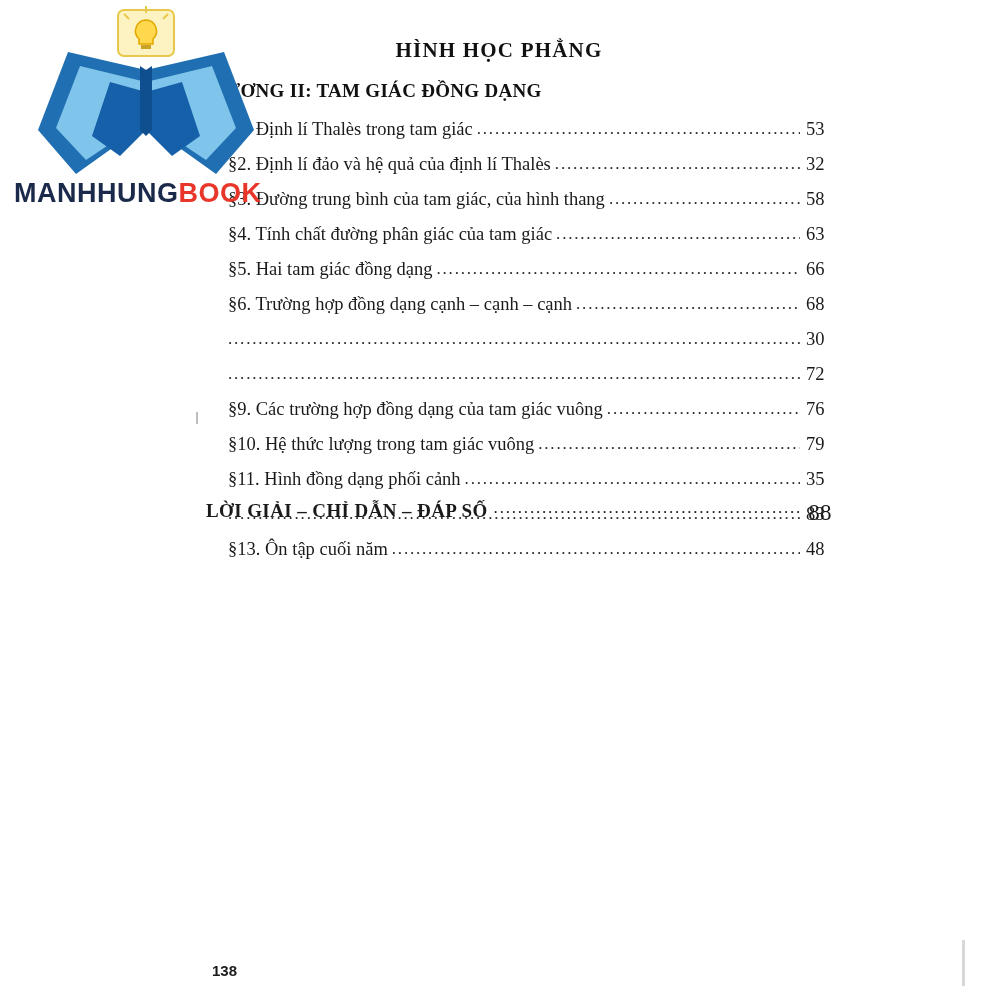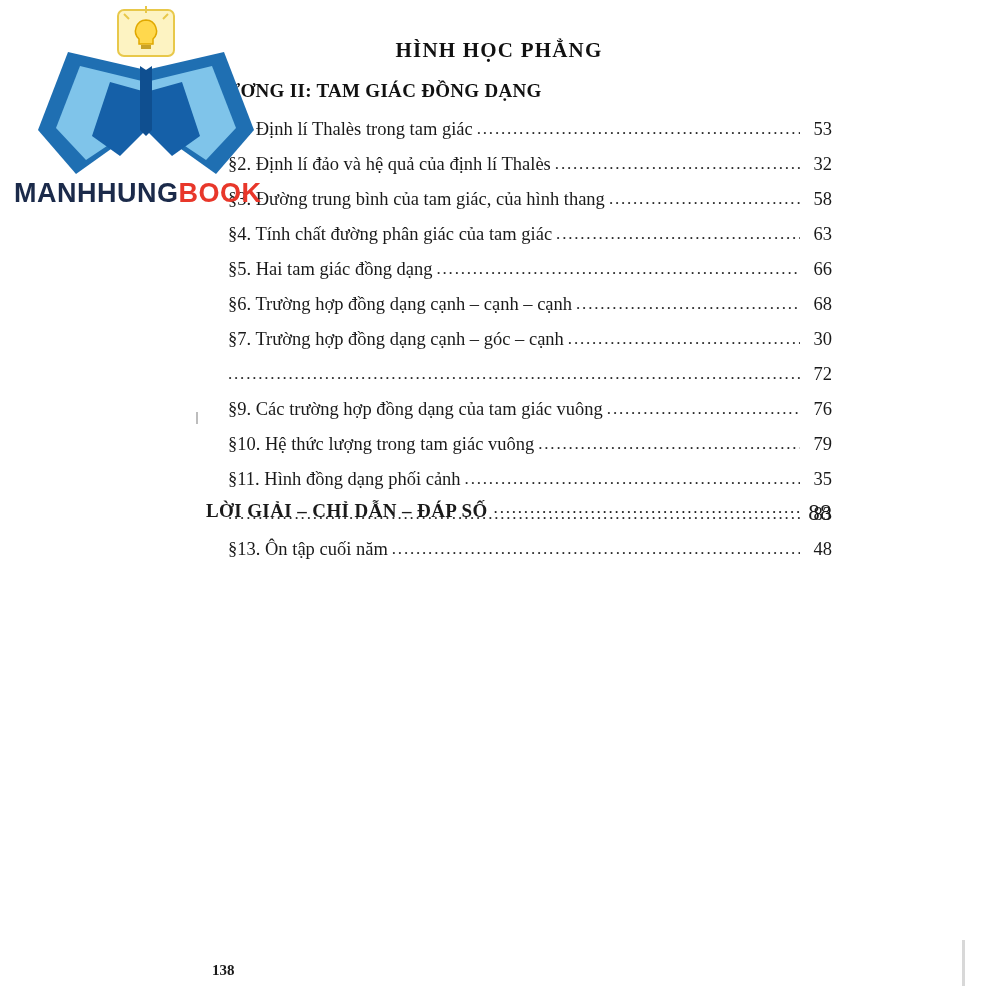--- a/index.html
+++ b/index.html
@@ -103,21 +103,20 @@
     white-space: nowrap;
     letter-spacing: 1.8px;
     color: #2a2a2a;
     font-size: 17px;
     position: relative;
     top: -1px;
   }
   .toc-row .page-no {
     flex: 0 0 auto;
     padding-left: 6px;
-    text-align: right;
     min-width: 26px;
   }
 
   .toc-final {
     position: absolute;
     left: 206px;
     top: 500px;
     width: 626px;
     display: flex;
     align-items: flex-start;
@@ -144,21 +143,21 @@
     flex: 0 0 auto;
     padding-left: 6px;
     font-weight: normal;
     font-size: 23px;
   }
 
   .page-number {
     position: absolute;
     left: 212px;
     top: 962px;
-    font-family: Liberation Serif, serif;
+    font-family: Liberation Sans, sans-serif;
     font-weight: bold;
     font-size: 15px;
     color: #1a1a1a;
   }
 
   .edge-mark {
     position: absolute;
     left: 196px;
     top: 412px;
     width: 2px;
@@ -217,21 +216,20 @@
       <span class="page-no">66</span>
     </div>
 
     <div class="toc-row">
       <span class="label">§6. Trường hợp đồng dạng cạnh – cạnh – cạnh</span>
       <span class="dots">................................................................................................................</span>
       <span class="page-no">68</span>
     </div>
 
     <div class="toc-row">
-      <span class="label">§7. Trường hợp đồng dạng cạnh – góc – cạnh</span>
       <span class="dots">................................................................................................................</span>
       <span class="page-no">30</span>
     </div>
 
     <div class="toc-row">
       <span class="dots">................................................................................................................</span>
       <span class="page-no">72</span>
     </div>
 
     <div class="toc-row">

